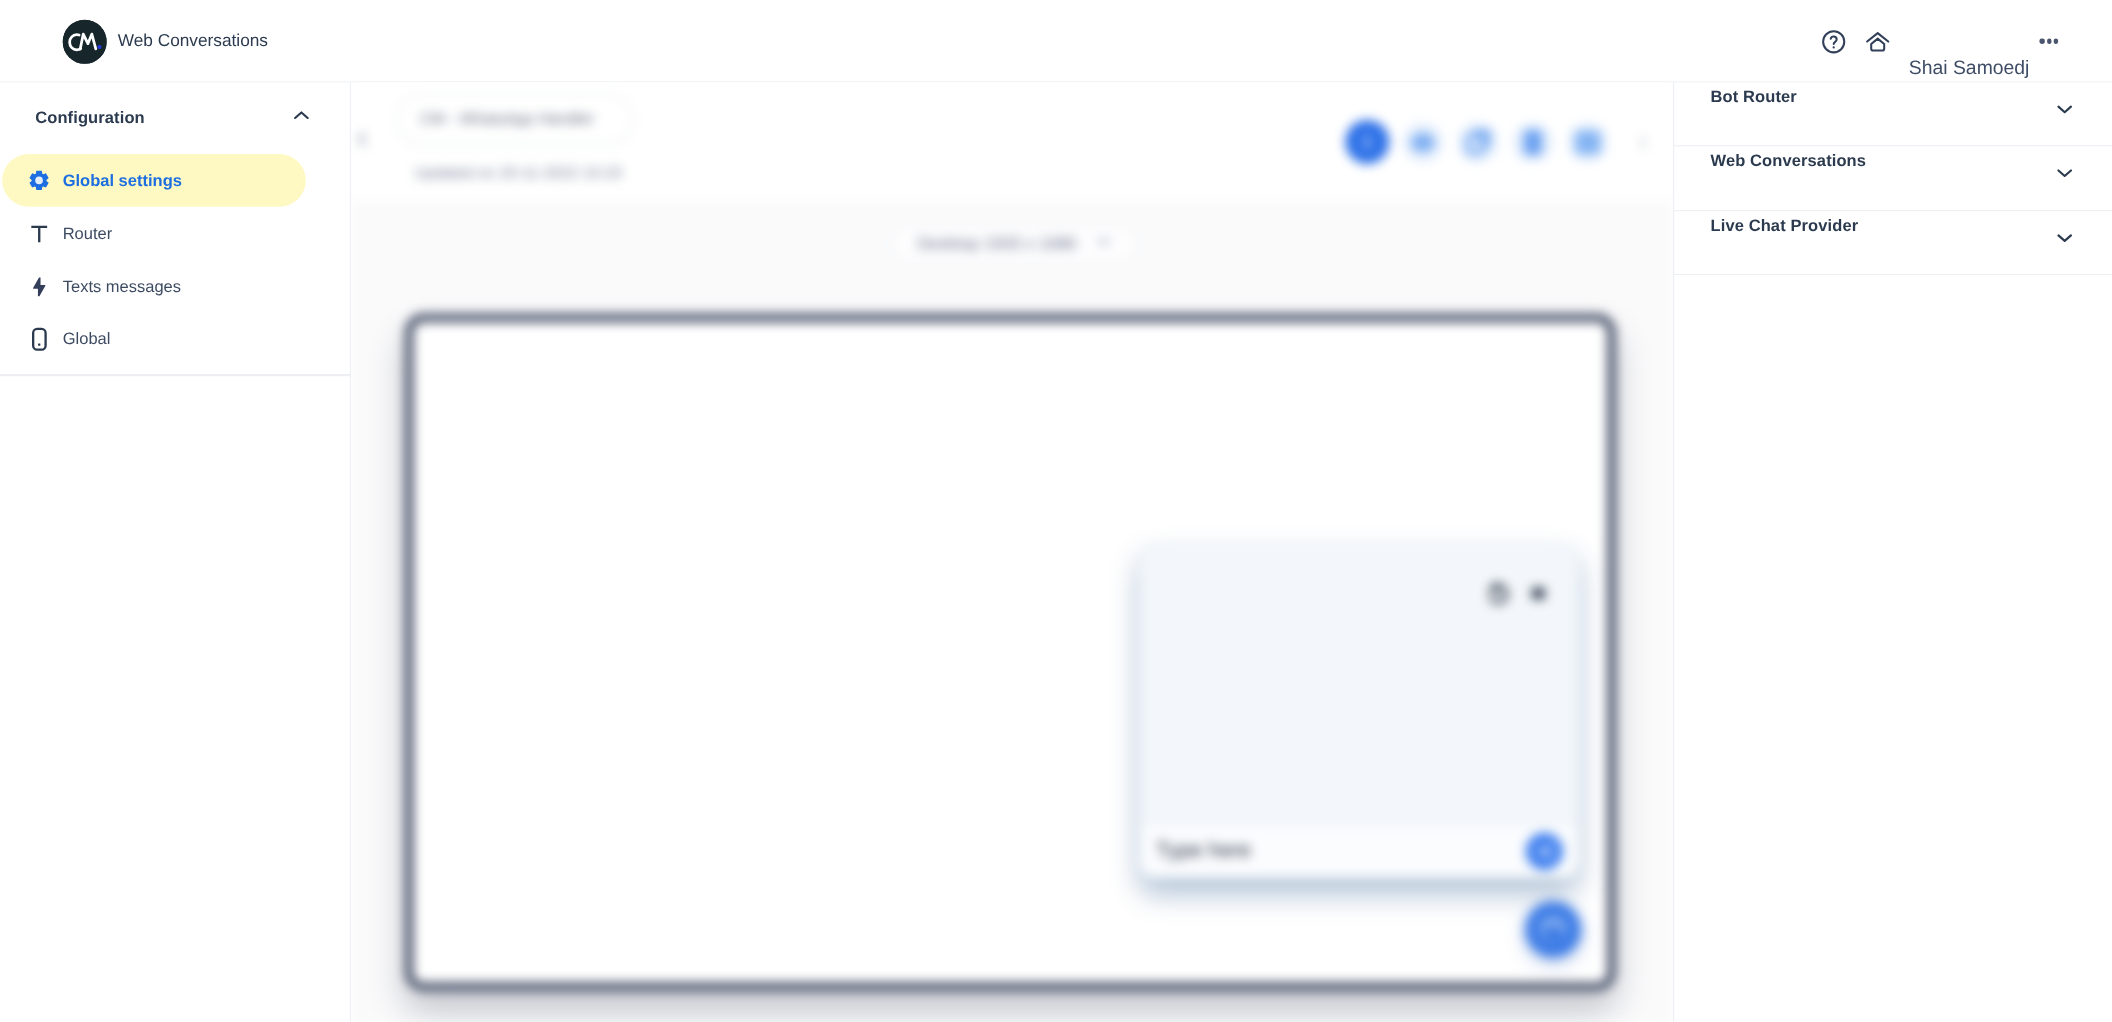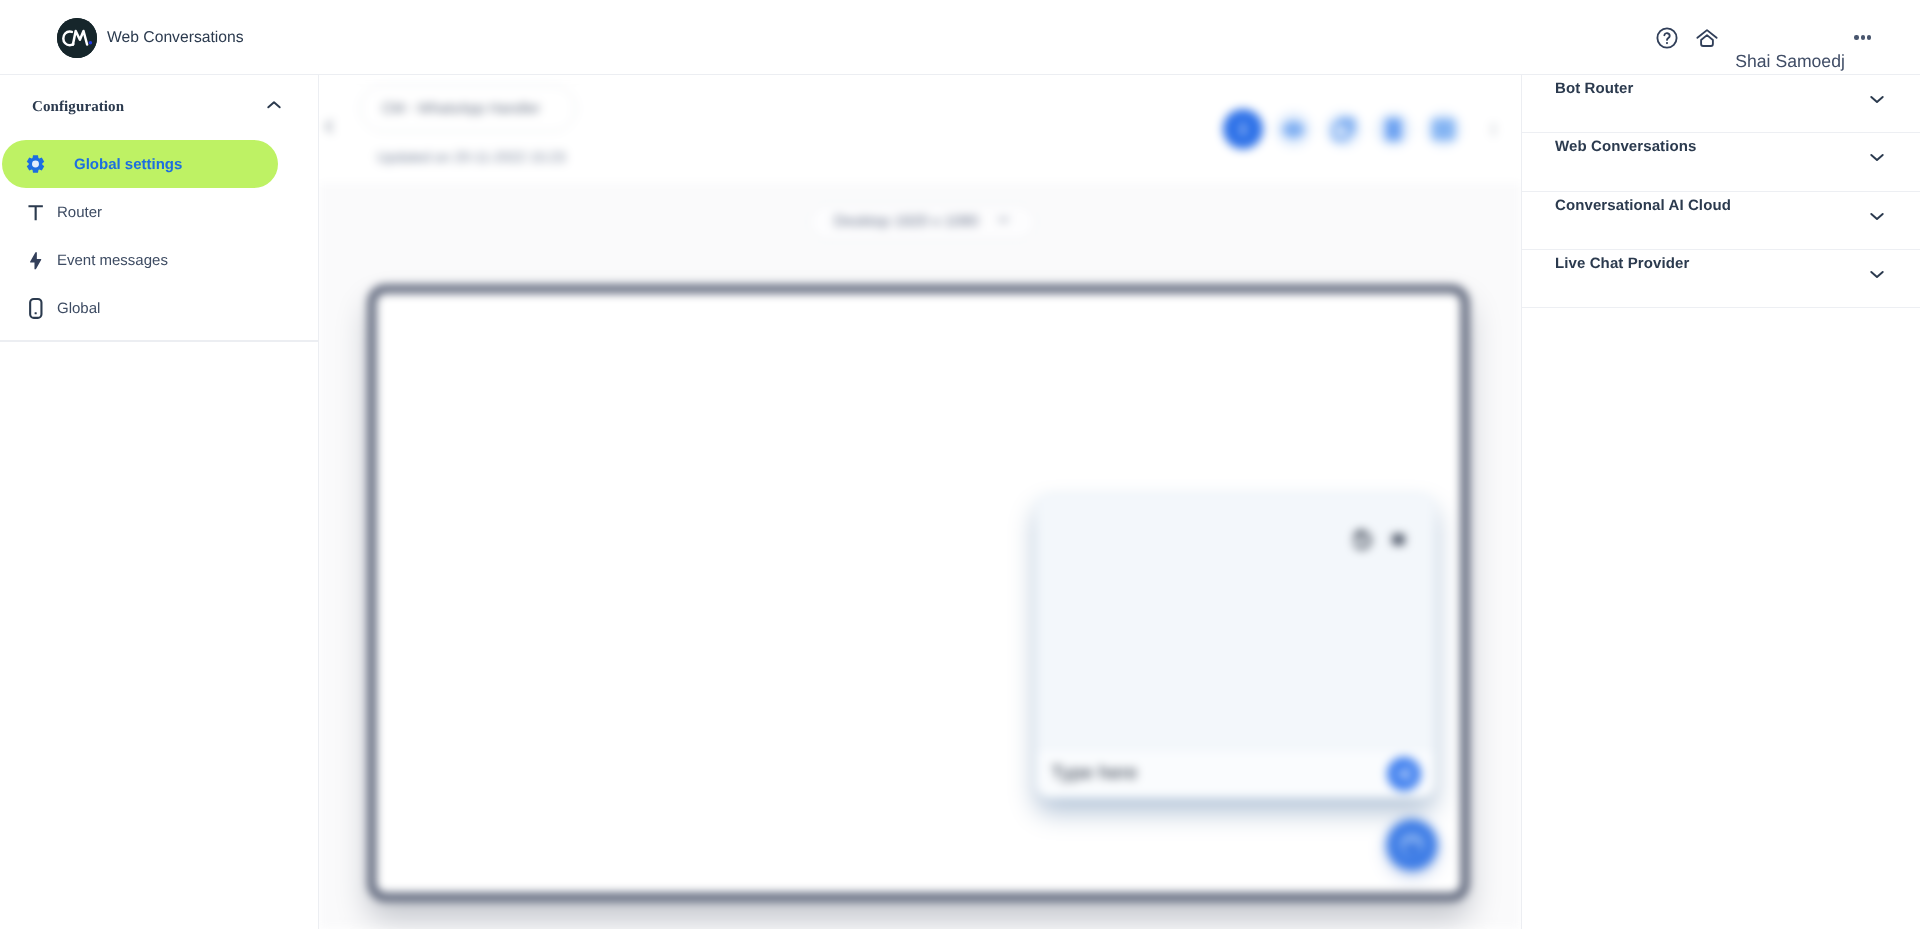--- a/index.html
+++ b/index.html
@@ -32,28 +32,28 @@
   .dots i { width:4.4px; height:4.4px; border-radius:50%; background:#49566e; display:block; }
 
   .body-row { display:flex; flex:1 1 auto; min-height:0; }
 
   
   .sidebar { width:319px; flex:0 0 319px; background:#fff; position:relative;
      display:flex; flex-direction:column; }
   .sidebar:after { content:""; position:absolute; right:0; top:0; bottom:0; width:1px; background:#eceef2; }
   .sec { position:relative; }
   .sec-head { height:65px; display:flex; align-items:center; padding:0 0 0 32px;
-     font-size:15px; font-weight:bold; color:#2b3a4e; cursor:pointer; letter-spacing:.1px;font-family:Liberation Serif, serif; }
+     font-size:15px; font-weight:bold; color:#2b3a4e; cursor:pointer; letter-spacing:.1px; }
   .sec-head .chev { margin-left:auto; margin-right:36px; display:flex; }
   .sec-head:not(.sec-head-2) .chev { margin-top:-5px; }
   .sec-body { padding:0 41px 8px 2px; }
   .navitem { height:48px; display:flex; align-items:center; border-radius:24px; padding-left:22px;
      color:#3d4b62; font-size:15px; cursor:pointer; }
   .navitem .ic { width:23px; display:flex; align-items:center; justify-content:center; margin-right:10px; flex:0 0 23px; }
-  .navitem.active { background:#bef264; color:#1d6ee0; font-weight:bold;gap:17px; }
+  .navitem.active { background:#fef9c3; color:#1d6ee0; font-weight:bold; }
   .sec-div { height:1px; background:#eceef2; }
   .sec-head-2 { height:58px; padding-top:7px; }
   .sec-head-2 .chev { margin-top:-5px; }
 
   
   .center { flex:1 1 auto; min-width:0; background:#fff; position:relative; overflow:hidden; }
   .blurwrap { position:absolute; inset:0; filter:blur(4.6px); }
 
   .cheader { position:absolute; left:0; top:0; right:0; height:108px; background:#fff; }
   .center .chead-back { position:absolute; left:2px; top:43px; width:17px; height:17px; }
@@ -170,21 +170,21 @@
                 </svg>
             </span>
             <span>Router</span>
           </div>
           <div class="navitem">
             <span class="ic">
               <svg width="19" height="19" viewBox="0 0 24 24" fill="#333f5a">
                   <path d="M15.3 1.6 13.2 1.6 5.0 13.6l.2 1.0 6.5 0 0 8.6 2.1 0 8.2-12.0-.2-1.0-6.5 0Z" transform="translate(1.0,0) scale(0.83,1)"></path>
                 </svg>
             </span>
-            <span>Event messages</span>
+            <span>Texts messages</span>
           </div>
           <div class="navitem">
             <span class="ic">
               <svg width="19" height="25" viewBox="0 0 19 25" fill="none" stroke="#2b3a4e" stroke-width="2.1">
                   <rect x="4.15" y="3.0" width="11.3" height="18.9" rx="3.6"></rect>
                   <rect x="8.6" y="16.2" width="2.1" height="2.1" rx="0.4" fill="#2b3a4e" stroke="none"></rect>
                 </svg>
             </span>
             <span>Global</span>
           </div>
@@ -314,28 +314,20 @@
       </div>
       <div class="acc">
         <span>Web Conversations</span>
         <span class="chev">
           <svg width="18" height="18" viewBox="0 0 24 24" fill="none" stroke="#2b3a4e" stroke-width="2.6" stroke-linecap="round" stroke-linejoin="round">
               <path d="M4.4 9.3 12 16.0l7.6-6.7"></path>
             </svg>
         </span>
       </div>
       <div class="acc">
-        <span>Conversational AI Cloud</span>
-        <span class="chev">
-          <svg width="18" height="18" viewBox="0 0 24 24" fill="none" stroke="#2b3a4e" stroke-width="2.6" stroke-linecap="round" stroke-linejoin="round">
-              <path d="M4.4 9.3 12 16.0l7.6-6.7"></path>
-            </svg>
-        </span>
-      </div>
-      <div class="acc">
         <span>Live Chat Provider</span>
         <span class="chev">
           <svg width="18" height="18" viewBox="0 0 24 24" fill="none" stroke="#2b3a4e" stroke-width="2.6" stroke-linecap="round" stroke-linejoin="round">
               <path d="M4.4 9.3 12 16.0l7.6-6.7"></path>
             </svg>
         </span>
       </div>
     </div>
 
   </div>

